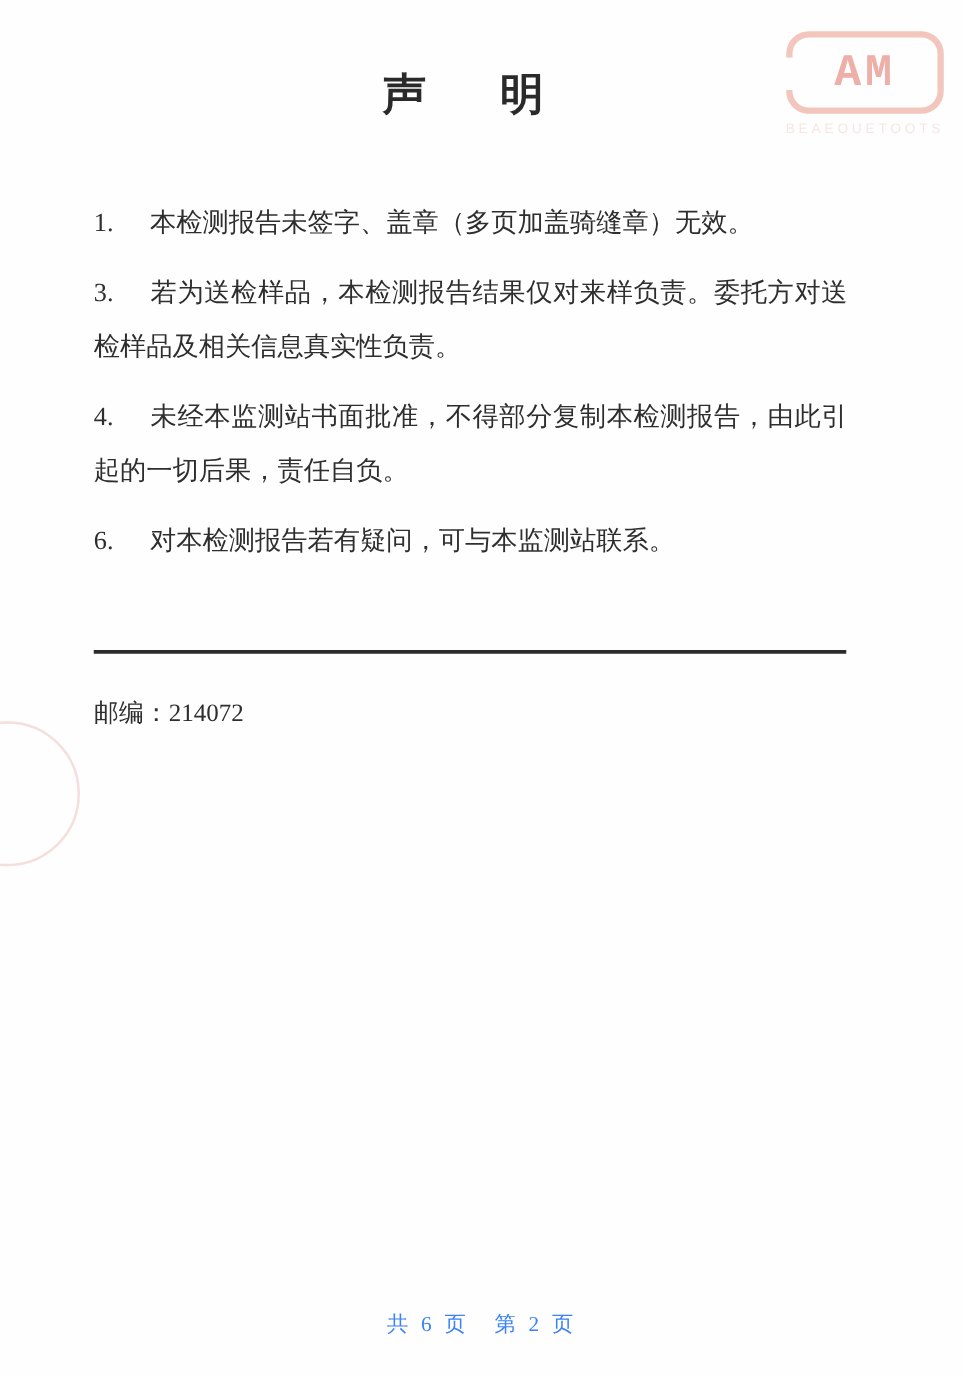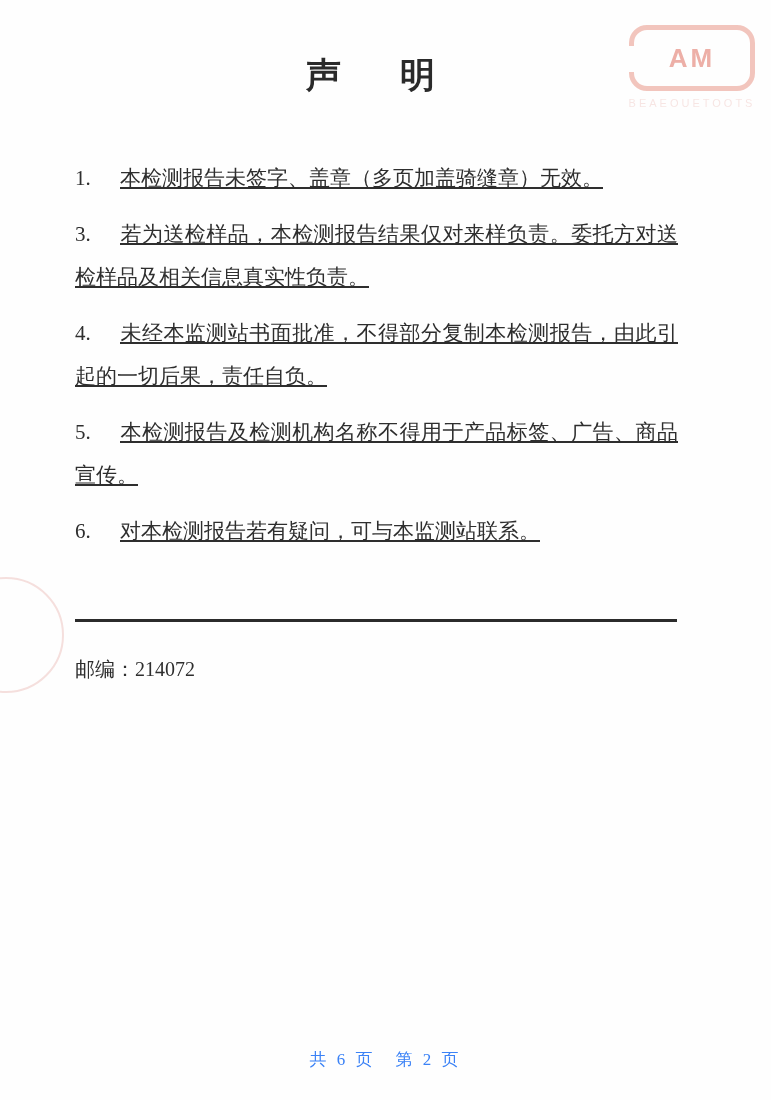--- a/index.html
+++ b/index.html
@@ -23,21 +23,20 @@
     letter-spacing: 12px;
     color: #2a2a2a;
     white-space: pre;
   }
   .statements { margin-top: 58px; }
   .statement {
     font-size: 21px;
     line-height: 43px;
     margin: 0 0 13px 0;
     text-align: justify;
-    text-decoration: underline;
   }
   .statement .num {
     display: inline-block;
     width: 45px;
   }
   .rule {
     width: 602px;
     height: 0;
     border: none;
     border-top: 3px solid #2b2b2b;
@@ -85,22 +84,22 @@
   }
   .stamp-box .gap {
     position: absolute;
     left: -7px;
     top: 16px;
     width: 9px;
     height: 26px;
     background: #fefefe;
   }
   .stamp-text {
-    font-family: Liberation Sans, sans-serif;
-    font-size: 26px;
+    font-family: Liberation Mono, monospace;
+    font-size: 36px;
     font-weight: bold;
     letter-spacing: 3px;
     color: rgba(219, 96, 80, 0.5);
   }
   .stamp-sub {
     margin-top: 6px;
     font-family: "Liberation Sans", "DejaVu Sans", sans-serif;
     font-size: 11px;
     letter-spacing: 3px;
     color: rgba(225, 140, 130, 0.22);
@@ -140,23 +139,20 @@
       <p class="statement">
         <span class="num">1.</span><span>本检测报告未签字、盖章（多页加盖骑缝章）无效。</span>
       </p>
       <p class="statement">
         <span class="num">3.</span><span>若为送检样品，本检测报告结果仅对来样负责。委托方对送检样品及相关信息真实性负责。</span>
       </p>
       <p class="statement">
         <span class="num">4.</span><span>未经本监测站书面批准，不得部分复制本检测报告，由此引起的一切后果，责任自负。</span>
       </p>
       <p class="statement">
-        <span class="num">5.</span><span>本检测报告及检测机构名称不得用于产品标签、广告、商品宣传。</span>
-      </p>
-      <p class="statement">
         <span class="num">6.</span><span>对本检测报告若有疑问，可与本监测站联系。</span>
       </p>
     </div>
 
     <hr class="rule">
 
 
     <div class="contact-row">
       <div class="contact-right">
         <span>邮编：</span><span>214072</span>

